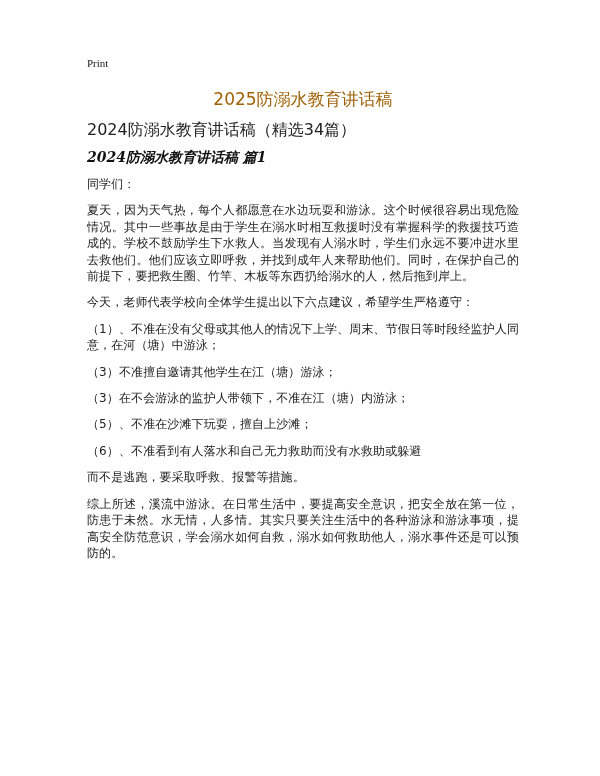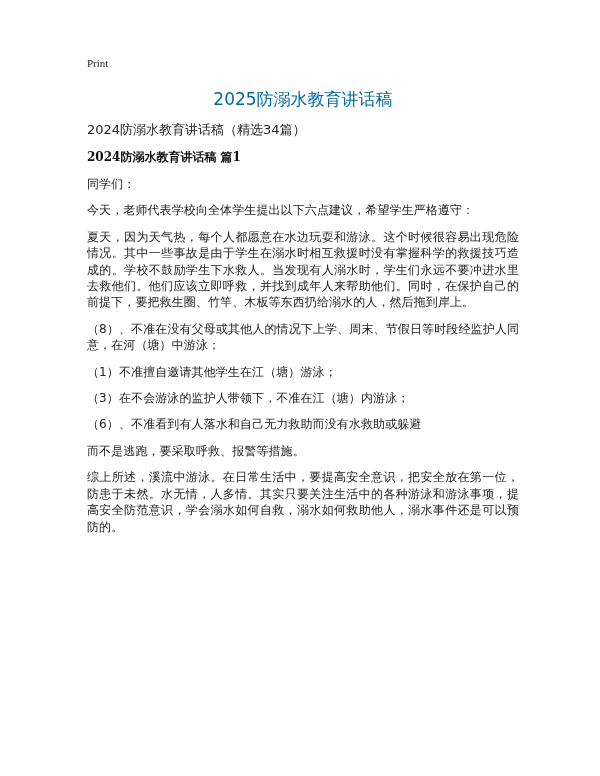--- a/index.html
+++ b/index.html
@@ -28,55 +28,57 @@
       line-height: 14px;
       margin: 0 0 18px 0;
     }
     .doc-title {
       font-family: "DejaVu Sans", "Liberation Sans", sans-serif;
       font-size: 17px;
       font-weight: normal;
       text-align: center;
       margin: 0 0 12px 0;
       line-height: 22px;
-      color: #0369a1;
+      color: #a16207;
     }
     .subtitle {
-      font-size: 13px;
+      font-size: 16px;
       line-height: 16px;
       margin: 0 0 11px 0;
       color: #222;
     }
     .section-heading {
       font-family: "DejaVu Serif", "Liberation Serif", serif;
-      font-size: 12px;
+      font-size: 14px;
       font-weight: bold;
       line-height: 16px;
       margin: 0 0 11px 0;
       color: #111;
+      font-style: italic;
     }
     .para {
       font-size: 12px;
       line-height: 16.4px;
       margin: 0 0 10px 0;
       color: #222;
       text-align: justify;
       letter-spacing: 0.1px;
     }
   </style>
 </head>
 <body>
 
 <div class="page">
   <div class="print-label">Print</div>
   <h1 class="doc-title">2025防溺水教育讲话稿</h1>
   <div class="subtitle">2024防溺水教育讲话稿（精选34篇）</div>
   <div class="section-heading">2024防溺水教育讲话稿 篇1</div>
   <p class="para">同学们：</p>
+  <p class="para">夏天，因为天气热，每个人都愿意在水边玩耍和游泳。这个时候很容易出现危险情况。其中一些事故是由于学生在溺水时相互救援时没有掌握科学的救援技巧造成的。学校不鼓励学生下水救人。当发现有人溺水时，学生们永远不要冲进水里去救他们。他们应该立即呼救，并找到成年人来帮助他们。同时，在保护自己的前提下，要把救生圈、竹竿、木板等东西扔给溺水的人，然后拖到岸上。</p>
   <p class="para">今天，老师代表学校向全体学生提出以下六点建议，希望学生严格遵守：</p>
-  <p class="para">夏天，因为天气热，每个人都愿意在水边玩耍和游泳。这个时候很容易出现危险情况。其中一些事故是由于学生在溺水时相互救援时没有掌握科学的救援技巧造成的。学校不鼓励学生下水救人。当发现有人溺水时，学生们永远不要冲进水里去救他们。他们应该立即呼救，并找到成年人来帮助他们。同时，在保护自己的前提下，要把救生圈、竹竿、木板等东西扔给溺水的人，然后拖到岸上。</p>
-  <p class="para">（8）、不准在没有父母或其他人的情况下上学、周末、节假日等时段经监护人同意，在河（塘）中游泳；</p>
-  <p class="para">（1）不准擅自邀请其他学生在江（塘）游泳；</p>
+  <p class="para">（1）、不准在没有父母或其他人的情况下上学、周末、节假日等时段经监护人同意，在河（塘）中游泳；</p>
+  <p class="para">（3）不准擅自邀请其他学生在江（塘）游泳；</p>
   <p class="para">（3）在不会游泳的监护人带领下，不准在江（塘）内游泳；</p>
+  <p class="para">（5）、不准在沙滩下玩耍，擅自上沙滩；</p>
   <p class="para">（6）、不准看到有人落水和自己无力救助而没有水救助或躲避</p>
   <p class="para">而不是逃跑，要采取呼救、报警等措施。</p>
   <p class="para">综上所述，溪流中游泳。在日常生活中，要提高安全意识，把安全放在第一位，防患于未然。水无情，人多情。其实只要关注生活中的各种游泳和游泳事项，提高安全防范意识，学会溺水如何自救，溺水如何救助他人，溺水事件还是可以预防的。</p>
 </div>
 
 </body></html>

